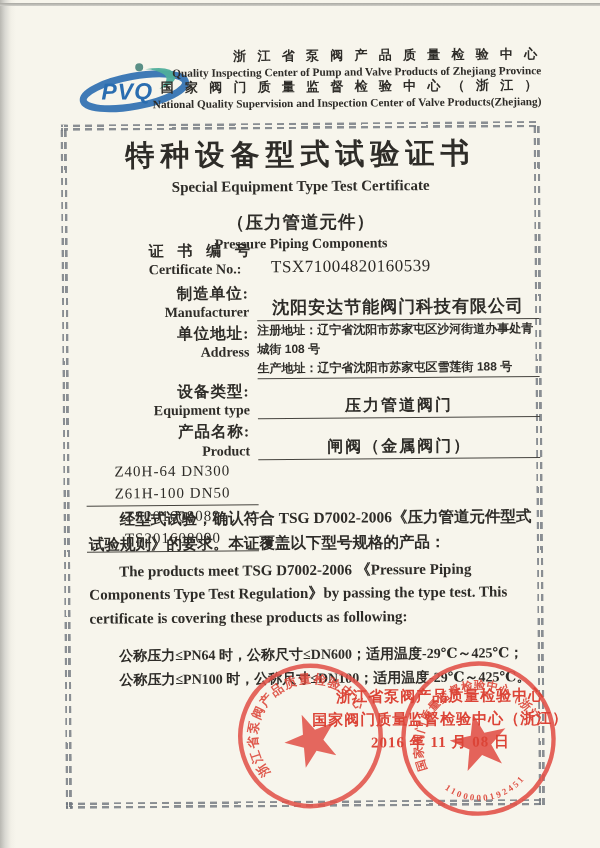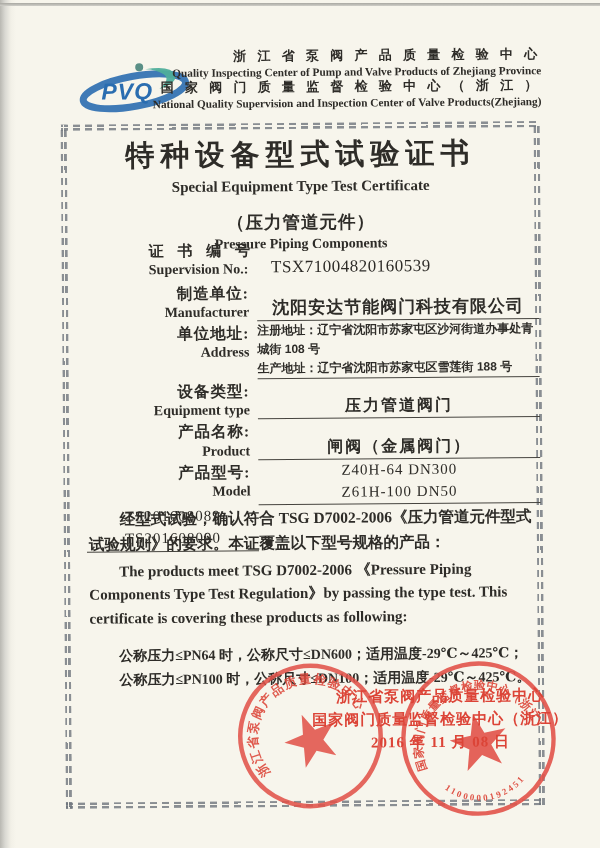--- a/index.html
+++ b/index.html
@@ -125,21 +125,21 @@
     <div class="title-block">
       <div class="t-zh">特种设备型式试验证书</div>
       <div class="t-en">Special Equipment Type Test Certificate</div>
       <div class="t-cat-zh">（压力管道元件）</div>
       <div class="t-cat-en">Pressure Piping Components</div>
     </div>
 
     <div class="certno">
       <div class="certno-labels">
         <span class="cn-zh">证 书 编 号</span>
-        <span class="cn-en">Supervision No.:</span>
+        <span class="cn-en">Certificate No.:</span>
       </div>
       <div class="cn-val">TSX71004820160539</div>
     </div>
 
     <div class="fields">
 
       <div class="field">
         <div class="f-label">
           <span class="f-zh">制造单位:</span>
           <span class="f-en">Manufacturer</span>
@@ -174,24 +174,20 @@
         <div class="f-label">
           <span class="f-zh">产品名称:</span>
           <span class="f-en">Product</span>
         </div>
         <div class="f-value">
           <span class="v-mid">闸阀（金属阀门）</span>
         </div>
       </div>
 
       <div class="field">
-        <div class="f-label">
-          <span class="f-zh">产品型号:</span>
-          <span class="f-en">Model</span>
-        </div>
         <div class="f-value">
           <span class="v-code">Z40H-64 DN300</span>
           <span class="v-code">Z61H-100 DN50</span>
         </div>
       </div>
 
       <div class="field">
         <div class="f-value">
           <span class="v-code">TS201608089</span>
           <span class="v-code">TS201608090</span>

